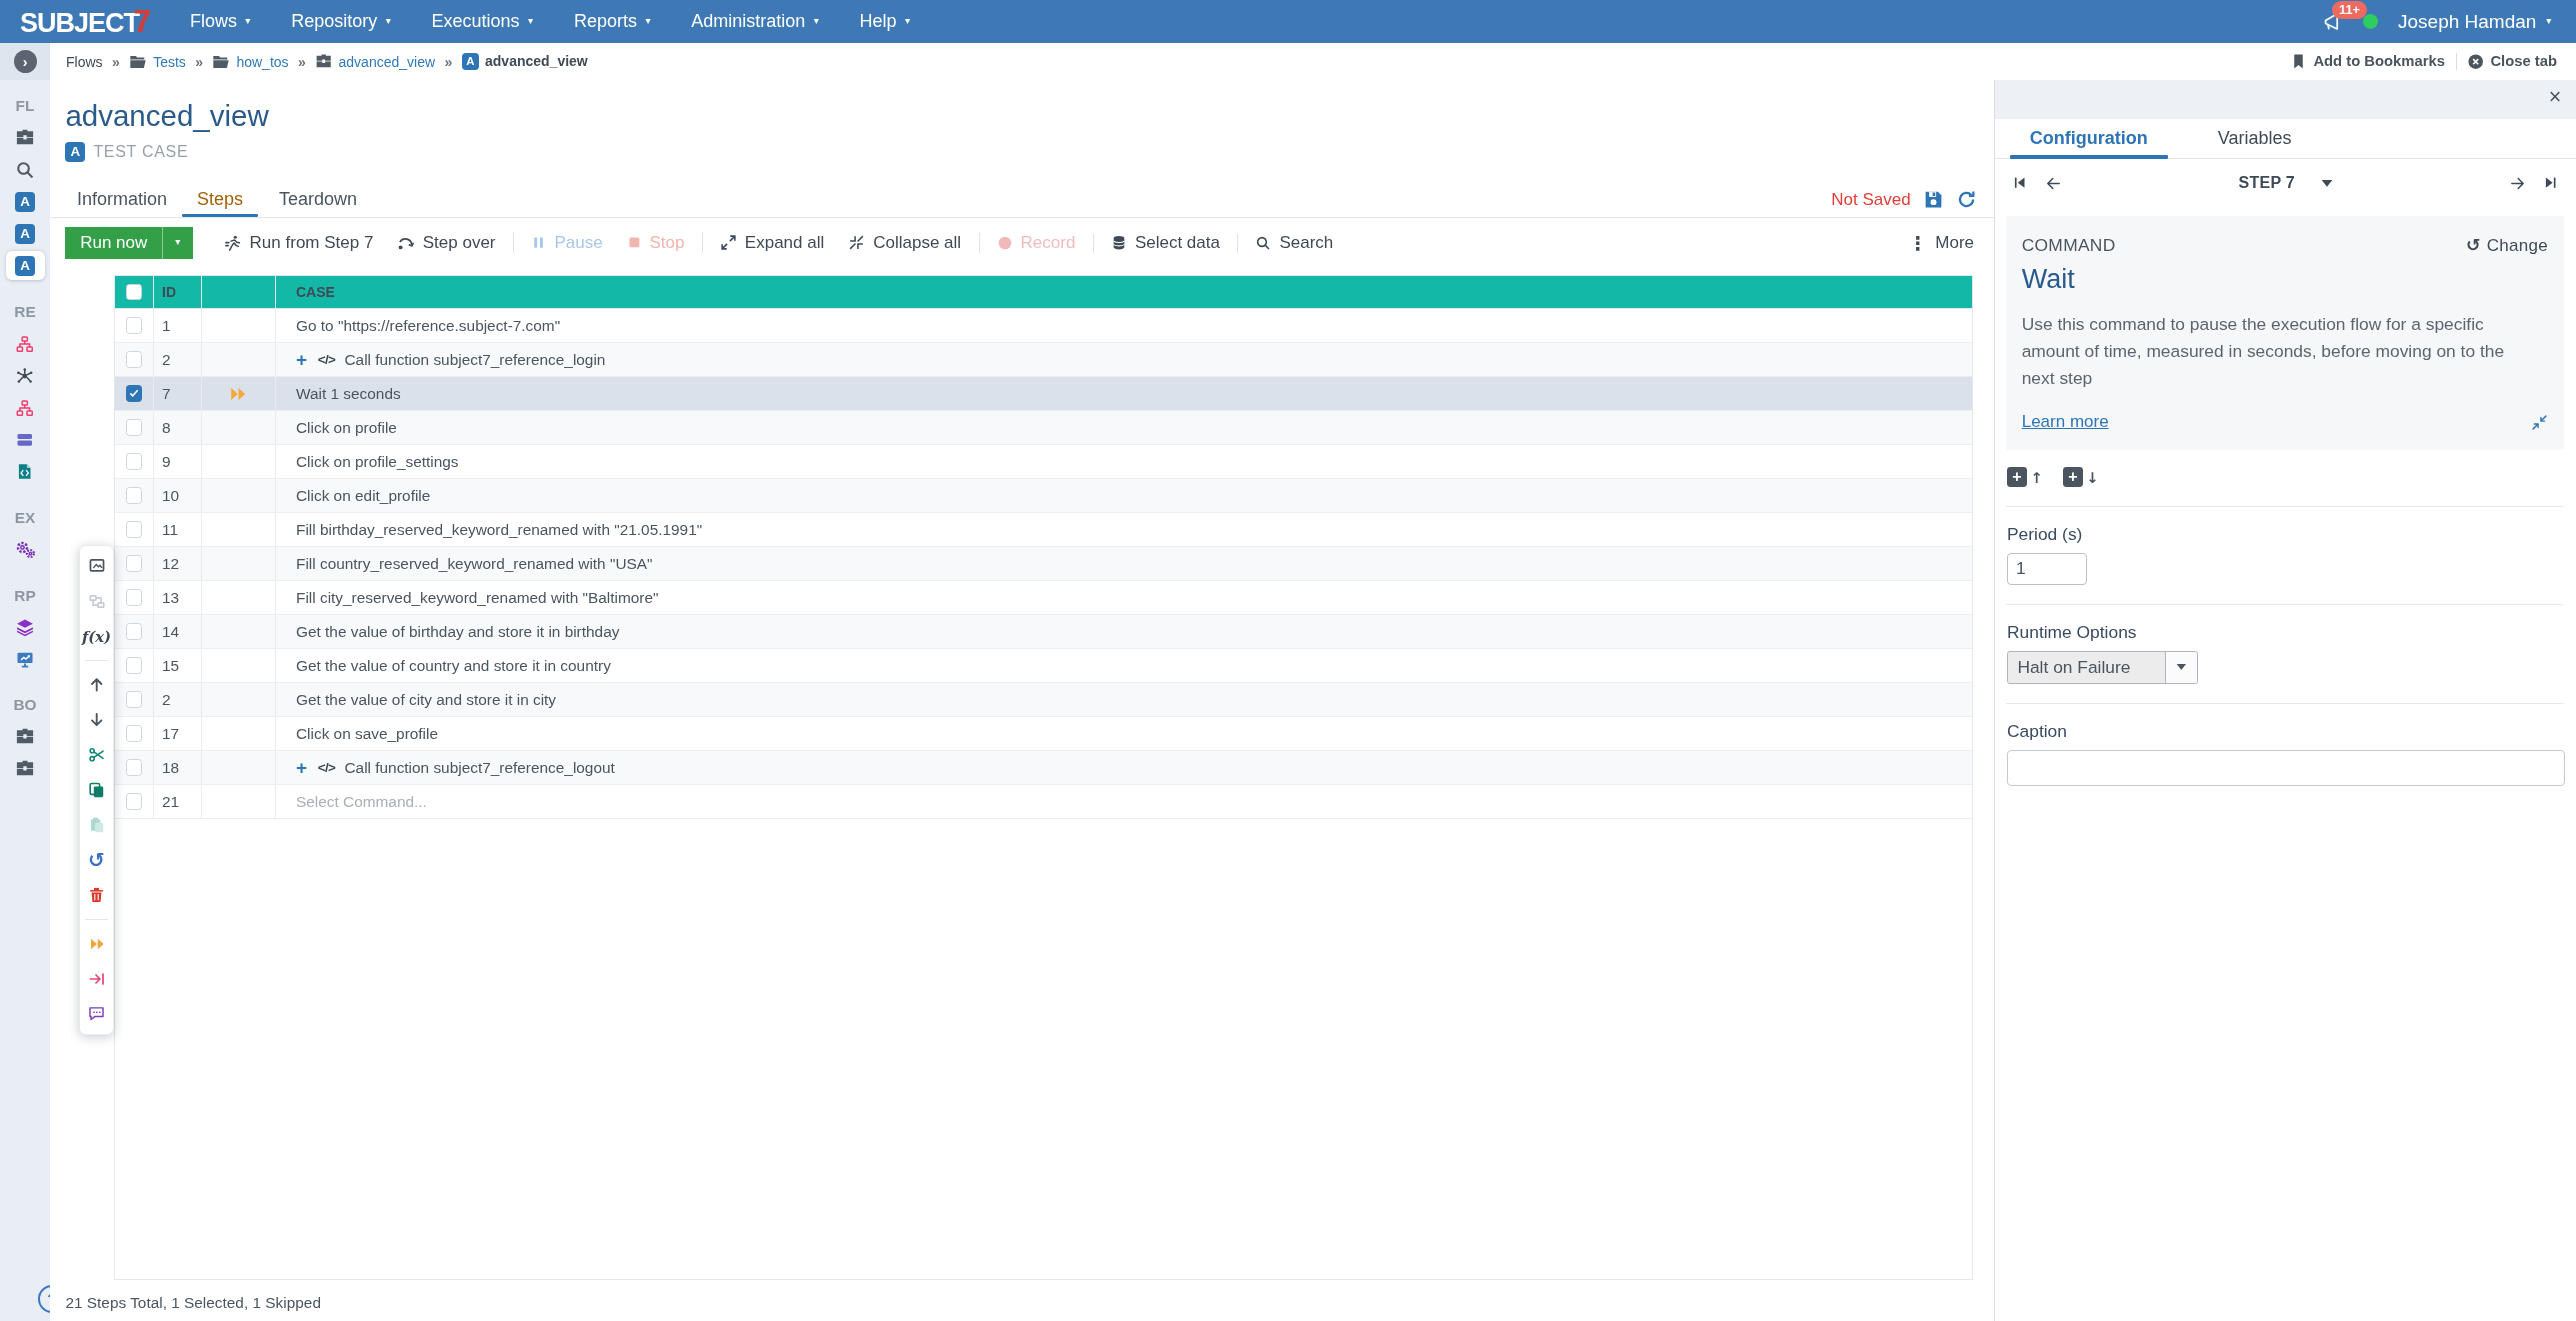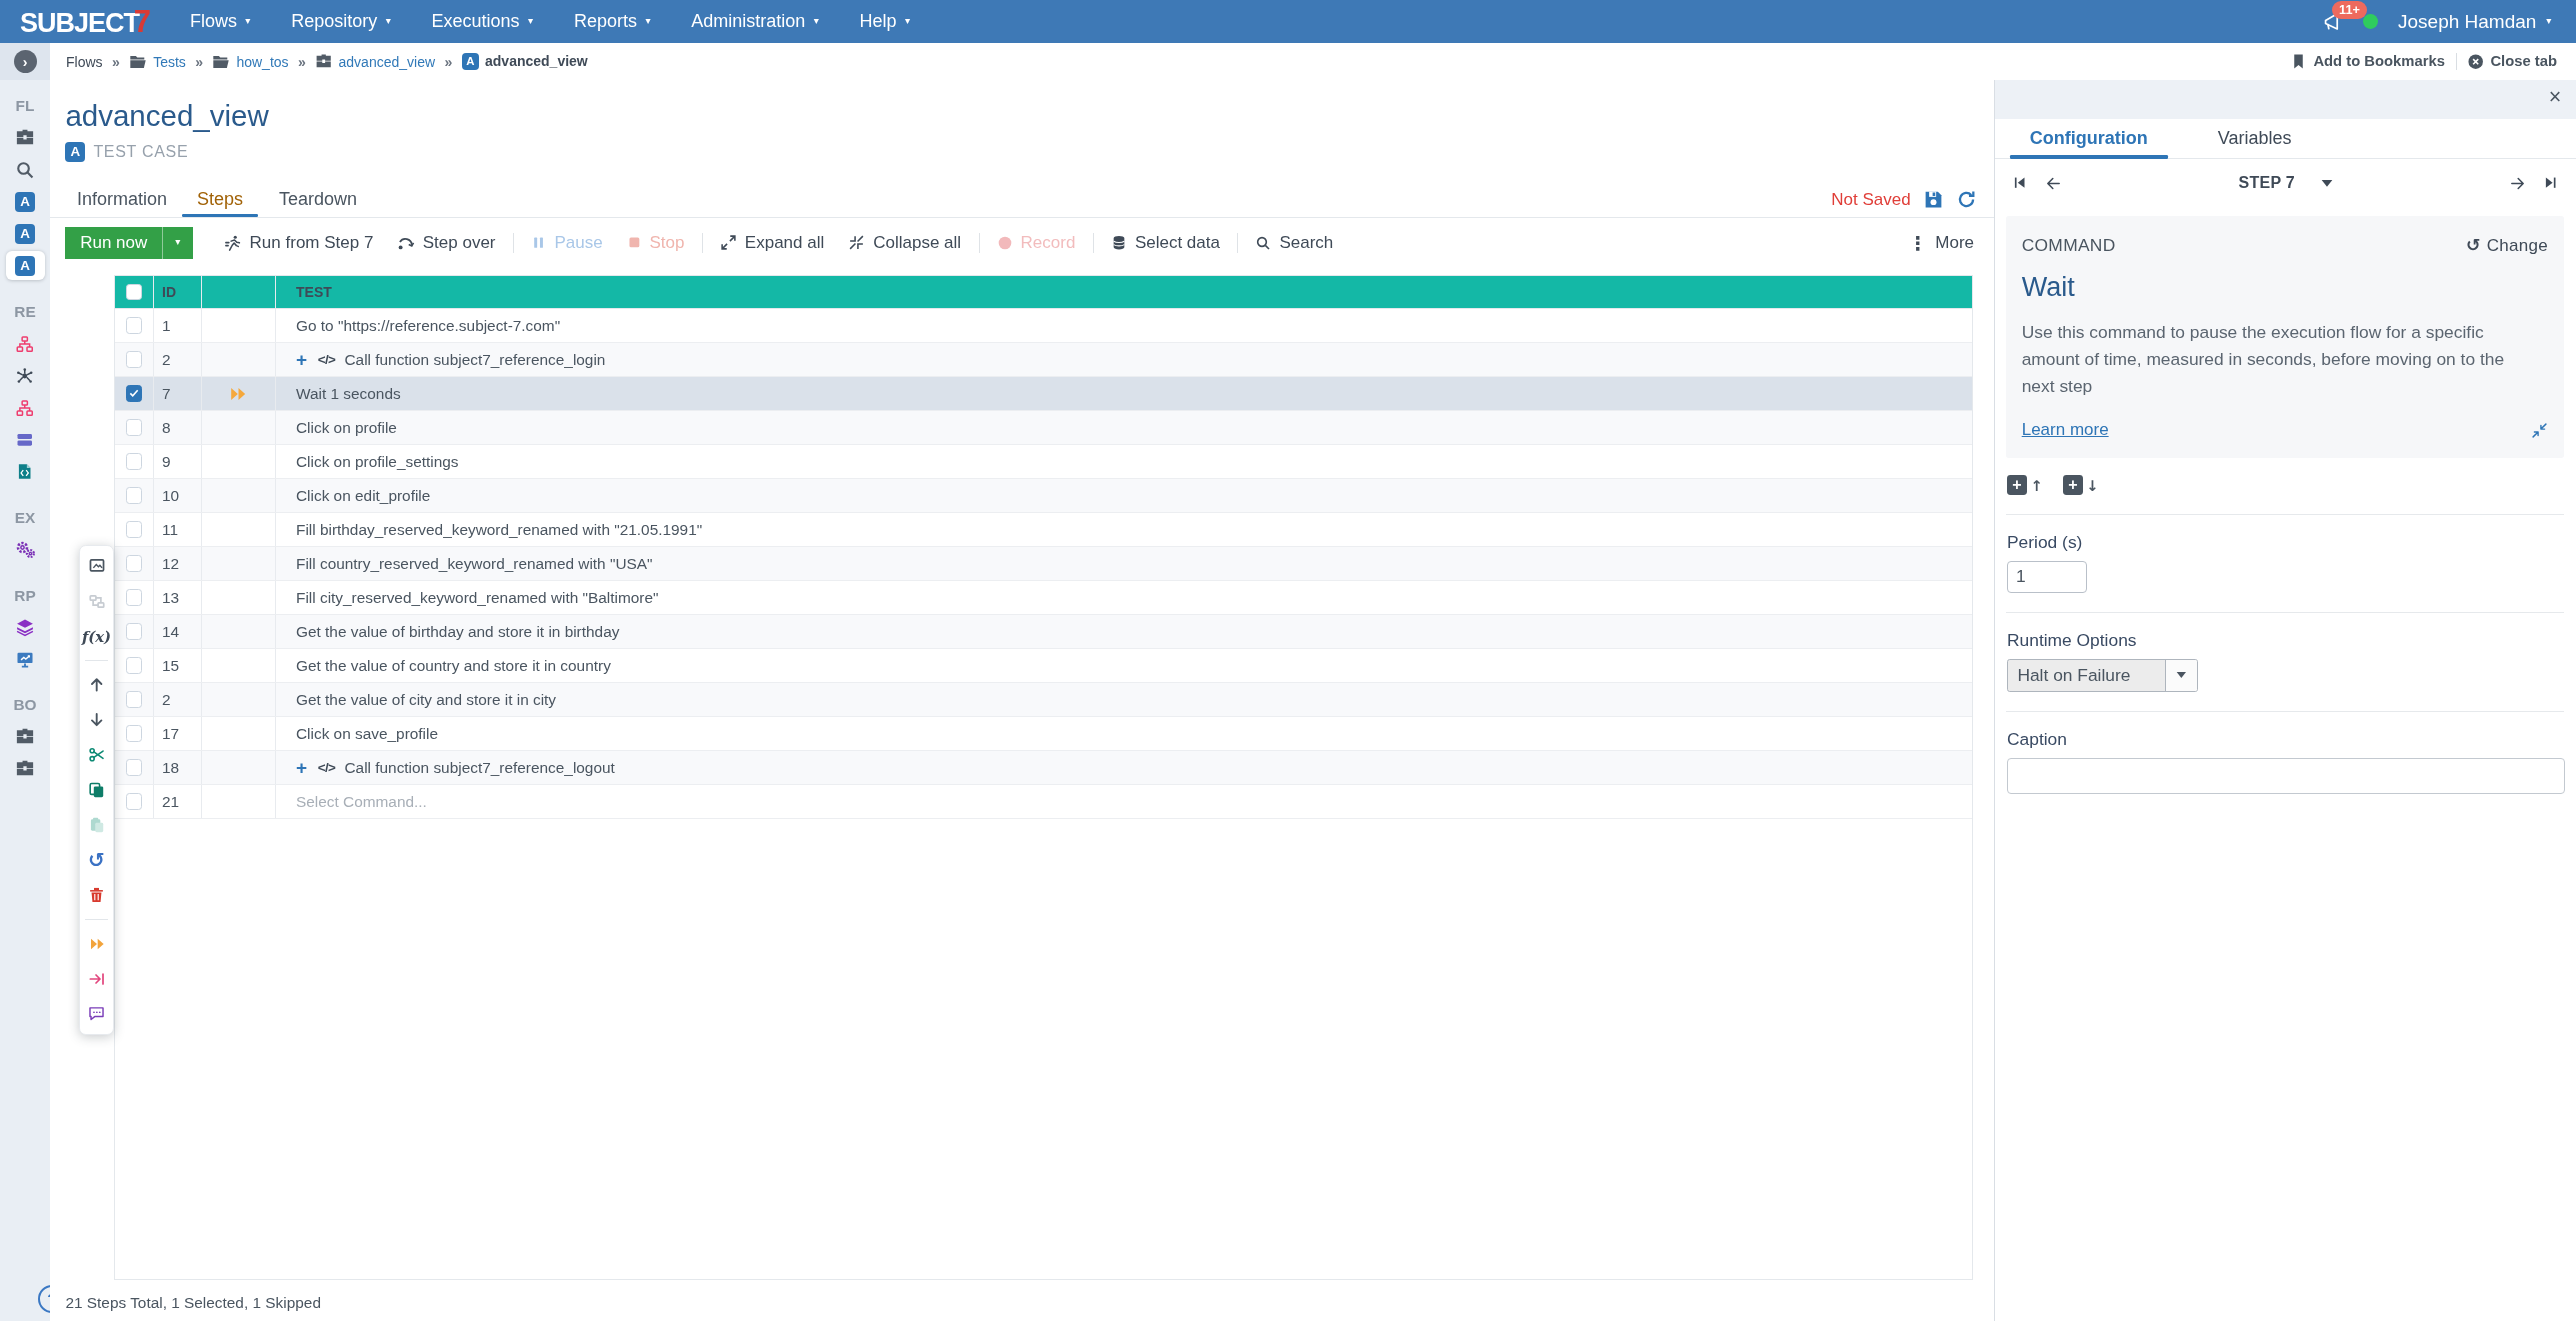--- a/index.html
+++ b/index.html
@@ -108,21 +108,21 @@
   .ptab.active{color:#2e75b6;font-weight:700}
   .ptab.active::after{content:"";position:absolute;left:4px;right:4px;bottom:-0.7px;height:3.4px;background:#2e75b6;border-radius:1.3px}
   .p-nav{height:48px;display:flex;align-items:center;padding:0 17.4px}
   .grp{display:flex;align-items:center;gap:17.4px}
   .p-center{flex:1;display:flex;align-items:center;justify-content:center;gap:25.5px}
   .p-step{font-size:16px;font-weight:700;letter-spacing:0.3px;color:#3f4a57}
   .cmd-card{margin:9.4px 12px 0 10.7px;background:#f6f7f9;border-radius:2.7px;padding:19px 16px 17.4px}
   .cmd-head{display:flex;align-items:center;font-size:17.4px;color:#4a5560;letter-spacing:0.3px}
   .change{margin-left:auto;display:flex;align-items:center;gap:6px;font-size:17px;color:#3f4a57;cursor:pointer}
   .rot-ch{font-family:"DejaVu Sans",sans-serif;font-size:17.4px;font-weight:700;line-height:1}
-  .cmd-name{font-size:27px;color:#2a5a8c;margin-top:16px}
+  .cmd-name{font-size:27px;color:#2a5a8c;margin-top:8px}
   .cmd-desc{font-size:17.4px;color:#5b6570;line-height:1.55;margin-top:16px;max-width:517px}
   .cmd-foot{display:flex;align-items:center;margin-top:20px}
   .learn{font-size:17px;color:#2e75b6;text-decoration:underline;cursor:pointer}
   .collapse-ic{margin-left:auto;cursor:pointer}
   .insert-row{display:flex;gap:20px;margin:17.4px 0 0 12px;align-items:center}
   .ins{display:flex;align-items:center;gap:3.4px;cursor:pointer}
   .sq{width:20px;height:20px;background:#4a5560;border-radius:3.4px;color:#fff;font-size:16px;font-weight:700;display:flex;align-items:center;justify-content:center;line-height:1}
   .ar{font-family:"DejaVu Sans",sans-serif;font-size:14.8px;color:#4a5560;font-weight:700}
   .p-div{height:0.7px;background:#e6e9ec;margin:19px 12px 0 10.7px}
   .f-label{margin:17.4px 0 0 12px;font-size:17.4px;font-weight:400;color:#394a63}
@@ -514,21 +514,21 @@
       </div>
     </div>
 
     <div class="table-wrap">
       <div class="thead">
         <div class="c c1">
             <span class="cb"></span>
           </div>
         <div class="c c2">ID</div>
         <div class="c c3"></div>
-        <div class="c c4">TEST</div>
+        <div class="c c4">CASE</div>
       </div>
       <div>
           <div class="trow">
             <div class="c c1">
               <span class="cb"></span>
             </div>
             <div class="c c2">1</div>
             <div class="c c3"></div>
             <div class="c c4">
               <span>Go to "https://reference.subject-7.com"</span>

